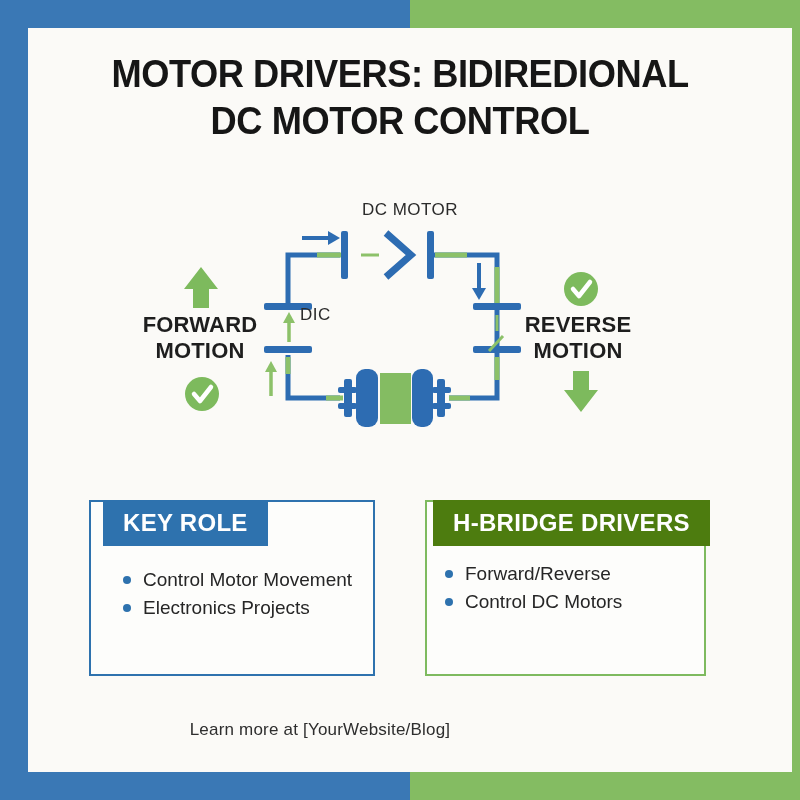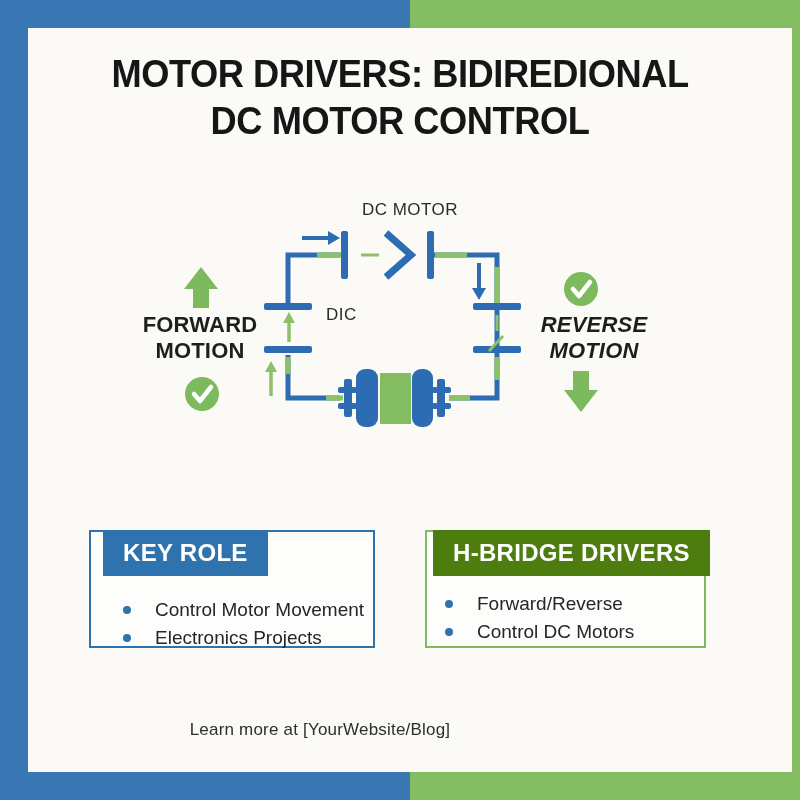--- a/index.html
+++ b/index.html
@@ -17,47 +17,47 @@
     position:absolute; left:0; top:50px; width:800px;
     text-align:center; color:#161616; font-weight:bold;
     font-size:39px; line-height:47px; letter-spacing:-0.5px;
     transform:scaleX(0.93); transform-origin:center;
   }
   .diagram-svg{ position:absolute; left:0; top:0; }
   .diag-label{
     position:absolute; color:#2b2b2b; font-size:17px; letter-spacing:0.5px;
   }
   .dc-motor-label{ left:330px; top:200px; width:160px; text-align:center; }
-  .dic-label{ left:326px; top:305px; }
+  .dic-label{ left:300px; top:305px; }
   .motion-label{
     position:absolute; width:140px; text-align:center; color:#1e1e1e;
     font-weight:bold; font-size:22px; line-height:26px; top:312px;
     letter-spacing:0.2px;
   }
   .forward-label{ left:130px; }
-  .reverse-label{ left:524px;font-style:italic; }
+  .reverse-label{ left:508px; }
   .card{
-    position:absolute; top:530px; height:118px; background:#fdfdfb;
+    position:absolute; top:500px; height:176px; background:#fdfdfb;
     border:2px solid; box-sizing:border-box;
   }
   .card-key-role{ left:89px; width:286px; border-color:#2e72ae; }
   .card-h-bridge{ left:425px; width:281px; border-color:#7eba5f; }
   .card-tab{
     position:absolute; top:-2px; height:46px; display:flex; align-items:center;
     padding:0 20px; color:#ffffff; font-weight:bold; font-size:24px;
     letter-spacing:0.3px; white-space:nowrap;
   }
   .card-key-role .card-tab{ left:12px; background:#2e72ae; }
   .card-h-bridge .card-tab{ left:6px; background:#4d7c0f; }
   .card-list{ list-style:none; margin:0; padding:64px 0 0 0; }
   .card-key-role .card-list{ padding-left:32px; }
   .card-h-bridge .card-list{ padding-left:18px; }
   .card-h-bridge .card-list{ padding-top:58px; }
   .card-item{
-    display:flex; align-items:center; gap:24px;
+    display:flex; align-items:center; gap:12px;
     font-size:19px; color:#262626; line-height:28px;
   }
   .dot{
     width:8px; height:8px; border-radius:50%; background:#2e72ae; flex:0 0 8px;
   }
   .footer{
     position:absolute; left:0; top:720px; width:640px; text-align:center;
     font-size:17px; color:#2e2e2e; letter-spacing:0.2px;
   }
 </style>

